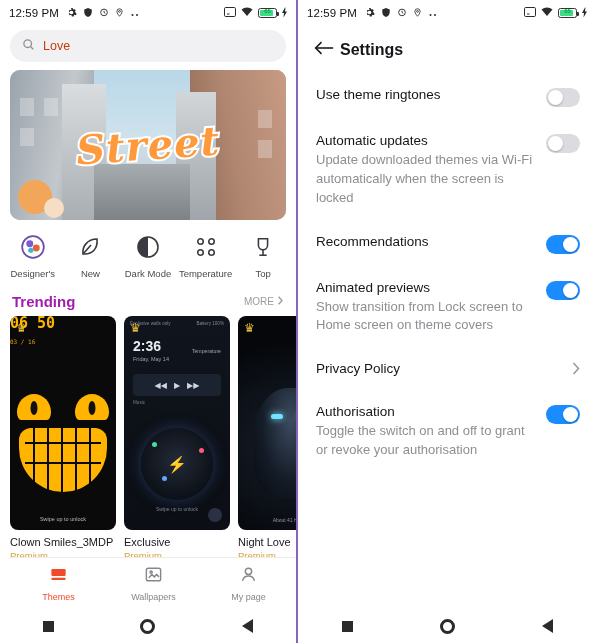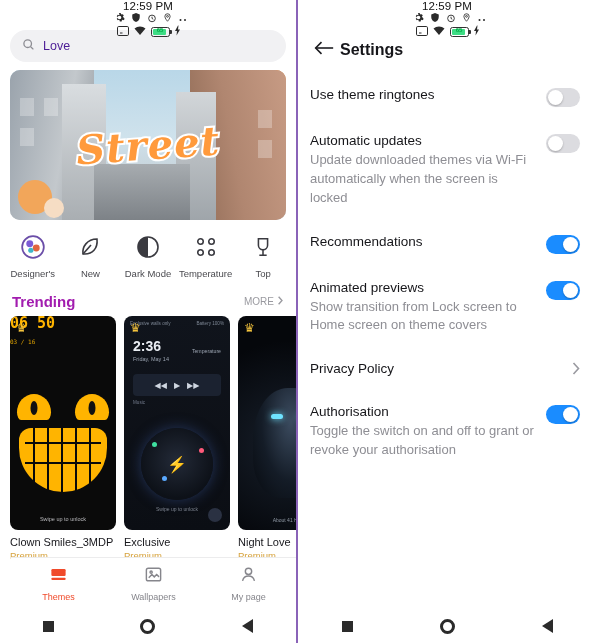--- a/index.html
+++ b/index.html
@@ -10,21 +10,21 @@
     overflow: hidden;
   }
   .screens { display: flex; width: 596px; height: 643px; }
   .phone { position: relative; height: 643px; background: #fff; }
   .phone.left { width: 296px; }
   .phone.right { width: 300px; border-left: 2px solid #8a63b8; }
 
   
   .statusbar {
     height: 26px; display: flex; align-items: center;
-    padding: 0 9px; font-size: 11px; color: #111; flex-direction: column;
+    padding: 0 9px; font-size: 11px; color: #111;
   }
   .sb-time { font-size: 11.5px; font-weight: 500; letter-spacing: .1px; }
   .sb-icons-left { display: flex; align-items: center; gap: 6px; margin-left: 7px; }
   .sb-spacer { flex: 1; }
   .sb-icons-right { display: flex; align-items: center; gap: 5px; }
   .ic { display: inline-block; line-height: 1; }
   .batt {
     width: 19px; height: 10px; border: 1.2px solid #333; border-radius: 2.5px;
     position: relative; display: inline-block;
   }
@@ -35,21 +35,21 @@
   .batt i { position: absolute; left: 1px; top: 1px; bottom: 1px; width: 13px;
     background: #3ddc84; border-radius: 1px; display: block; }
   .batt b { position: absolute; left: 0; right: 0; top: -1px; text-align: center;
     font-size: 6px; font-weight: 700; color: #0a4; font-style: normal; }
 
   
   .search {
     margin: 4px 10px 8px; height: 32px; background: #f1f1f3; border-radius: 16px;
     display: flex; align-items: center; padding: 0 12px; gap: 8px;
   }
-  .search .txt { font-size: 12.5px; color: #4c1d95; }
+  .search .txt { font-size: 12.5px; color: #c2410c; }
 
   .banner {
     margin: 0 10px; height: 150px; border-radius: 10px; overflow: hidden;
     position: relative;
     background: linear-gradient(180deg,#b9d7e8 0%,#cfe2ec 45%,#bcbfc2 100%);
   }
   .bld { position: absolute; }
   .b-left { left: 0; top: 0; width: 84px; height: 150px;
     background: linear-gradient(100deg,#9aa3ac 0%,#c3c8cc 60%,#8e959c 100%); }
   .b-left2 { left: 52px; top: 14px; width: 44px; height: 136px;
@@ -161,21 +161,21 @@
   .navbar .ci { width: 15px; height: 15px; border-radius: 50%; border: 3px solid #2b2b2b; }
   .navbar .tr { width: 0; height: 0; border-top: 7px solid transparent;
     border-bottom: 7px solid transparent; border-right: 11px solid #2b2b2b; }
 
   
   .set-head { display: flex; align-items: center; height: 48px; padding: 0 16px; }
   .set-head .back { font-size: 19px; color: #1b1b1f; width: 26px; }
   .set-head .title { flex: 1; font-size: 16px; font-weight: 700;
     color: #16161a; margin-right: 26px; }
 
-  .srow { padding: 13px 16px 13px 12px; display: flex; align-items: flex-start; gap: 12px; justify-content: flex-end; }
+  .srow { padding: 13px 16px 13px 18px; display: flex; align-items: flex-start; gap: 12px; justify-content: flex-end; }
   .srow .txts { flex: 1; }
   .srow .lab { font-size: 13.5px; color: #16161a; }
   .srow .sub { font-size: 13px; color: #8e8e94; line-height: 1.45; margin-top: 3px; }
   .sw { width: 34px; height: 19px; border-radius: 10px; background: #dcdce0;
     position: relative; flex: 0 0 34px; margin-top: 1px; }
   .sw i { position: absolute; top: 2px; left: 2px; width: 15px; height: 15px;
     border-radius: 50%; background: #fff; box-shadow: 0 1px 2px rgba(0,0,0,.25); display: block; }
   .sw.on { background: #1a8cff; }
   .sw.on i { left: 17px; }
   .chev { color: #9a9aa0; font-size: 13px; margin-top: 1px; }

